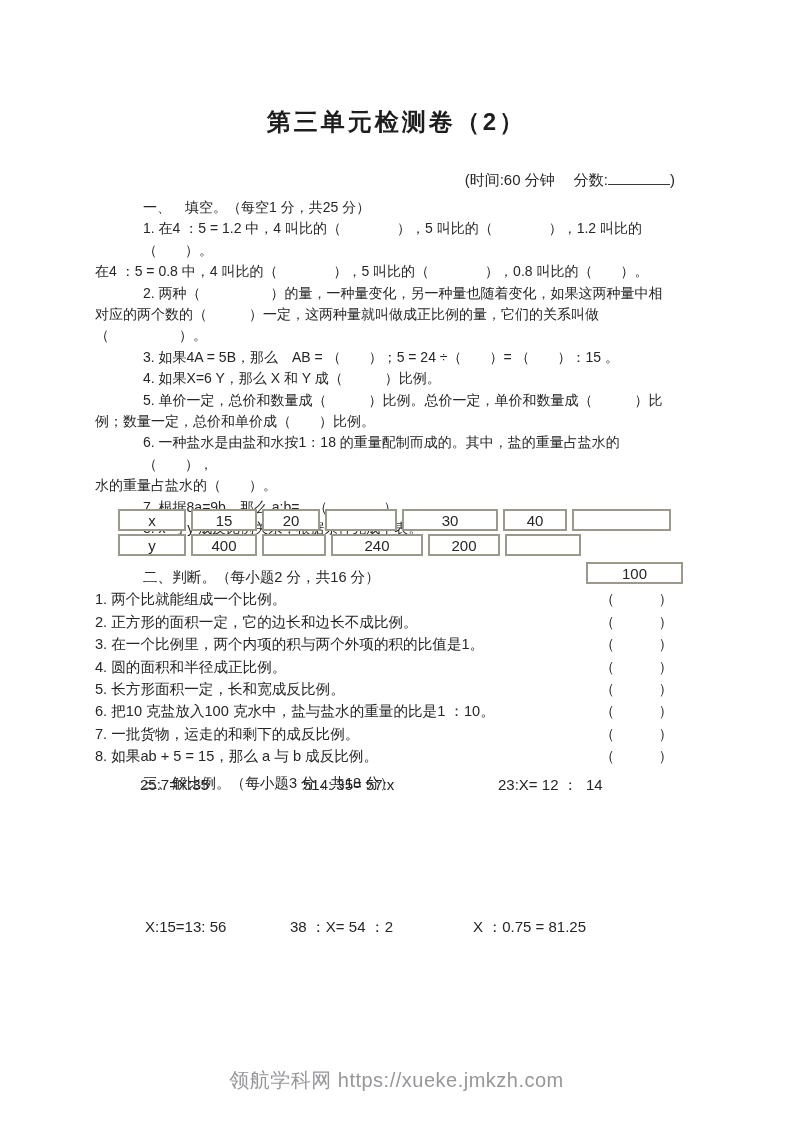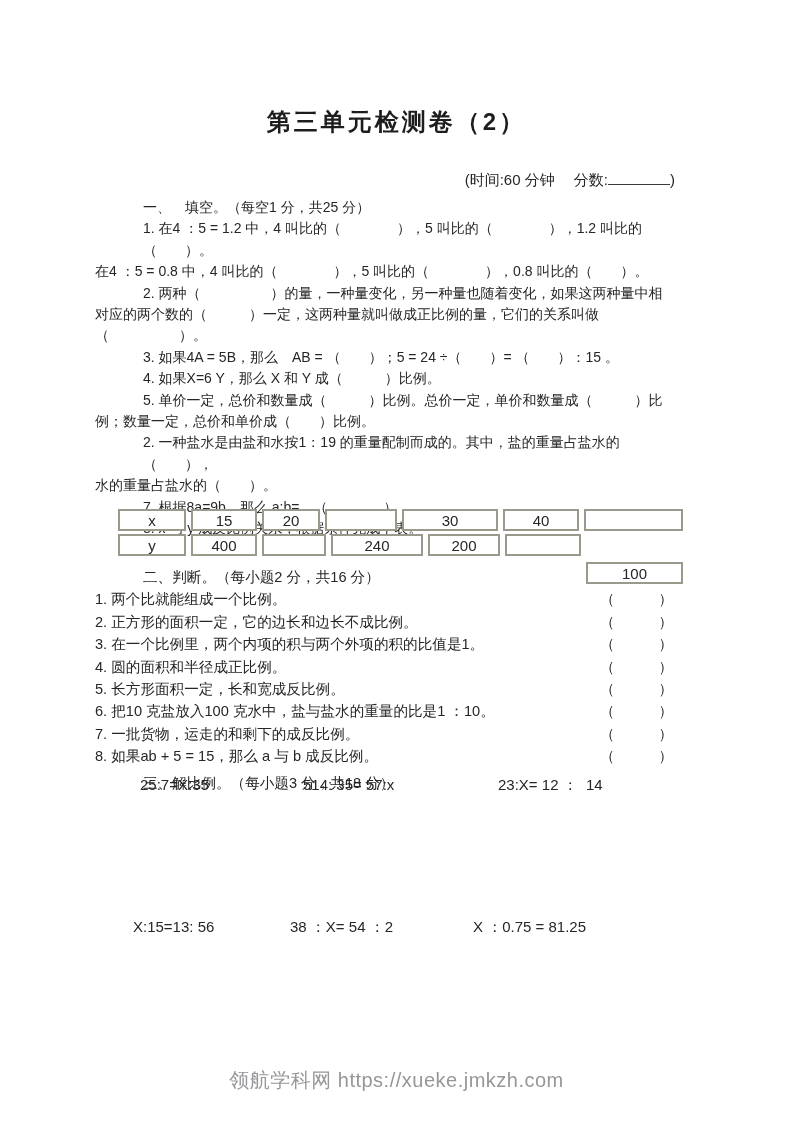--- a/index.html
+++ b/index.html
@@ -49,21 +49,21 @@
   .t-cell{
     border:2px solid #9b988c;
     height:22px;
     display:flex;align-items:center;justify-content:center;
     font-size:15px;
     background:#fff;
     box-sizing:border-box;
   }
   
   .rx0{width:68px;} .rx1{width:66px;} .rx2{width:58px;} .rx3{width:72px;}
-  .rx4{width:96px;} .rx5{width:76px;} .rx6{width:99px;}
+  .rx4{width:96px;} .rx5{width:64px;} .rx6{width:99px;}
   
   .ry0{width:68px;} .ry1{width:66px;} .ry2{width:64px;} .ry3{width:92px;}
   .ry4{width:72px;} .ry5{width:76px;} .ry6{width:97px;margin-top:28px;}
   .sec2{
     position:absolute;top:566px;left:95px;width:578px;
     font-size:14.6px;line-height:22.4px;
   }
   .judge-row{
     display:flex;justify-content:space-between;
     white-space:pre-wrap;
@@ -73,21 +73,21 @@
     font-size:14.6px;white-space:pre-wrap;margin-top:20px;
   }
   .eq{
     position:absolute;
     font-size:15px;
     white-space:pre-wrap;
   }
   .eq-r1a{top:776px;left:140px;}
   .eq-r1b{top:776px;left:303px;}
   .eq-r1c{top:776px;left:498px;}
-  .eq-r2a{top:918px;left:133px;text-align:center;}
+  .eq-r2a{top:918px;left:145px;text-align:center;}
   .eq-r2b{top:918px;left:290px;}
   .eq-r2c{top:918px;left:473px;}
   .footer{
     position:absolute;top:1067px;left:0;width:100%;
     text-align:center;
     font-size:20px;
     color:#96979a;
     letter-spacing:0.5px;
   }
 </style>
@@ -104,21 +104,21 @@
     <div class="heading">一、　填空。（每空1 分，共25 分）</div>
     <div class="line indent">1. 在4 ：5 = 1.2 中，4 叫比的（　　　　），5 叫比的（　　　　），1.2 叫比的（　　）。</div>
     <div class="line">在4 ：5 = 0.8 中，4 叫比的（　　　　），5 叫比的（　　　　），0.8 叫比的（　　）。</div>
     <div class="line indent">2. 两种（　　　　　）的量，一种量变化，另一种量也随着变化，如果这两种量中相</div>
     <div class="line">对应的两个数的（　　　）一定，这两种量就叫做成正比例的量，它们的关系叫做</div>
     <div class="line">（　　　　　）。</div>
     <div class="line indent">3. 如果4A = 5B，那么　AB = （　　）；5 = 24 ÷（　　）= （　　）：15 。</div>
     <div class="line indent">4. 如果X=6 Y，那么 X 和 Y 成（　　　）比例。</div>
     <div class="line indent">5. 单价一定，总价和数量成（　　　）比例。总价一定，单价和数量成（　　　）比</div>
     <div class="line">例；数量一定，总价和单价成（　　）比例。</div>
-    <div class="line indent">2. 一种盐水是由盐和水按1：19 的重量配制而成的。其中，盐的重量占盐水的（　　），</div>
+    <div class="line indent">6. 一种盐水是由盐和水按1：18 的重量配制而成的。其中，盐的重量占盐水的（　　），</div>
     <div class="line">水的重量占盐水的（　　）。</div>
     <div class="line indent">7. 根据8a=9b，那么 a:b=　（　　　　）　。</div>
     <div class="line indent">8. x 与 y 成反比例关系，根据条件完成下表。</div>
   </div>
 
   <div class="xy-table">
     <div class="t-row">
       <div class="t-cell rx0">x</div>
       <div class="t-cell rx1">15</div>
       <div class="t-cell rx2">20</div>

